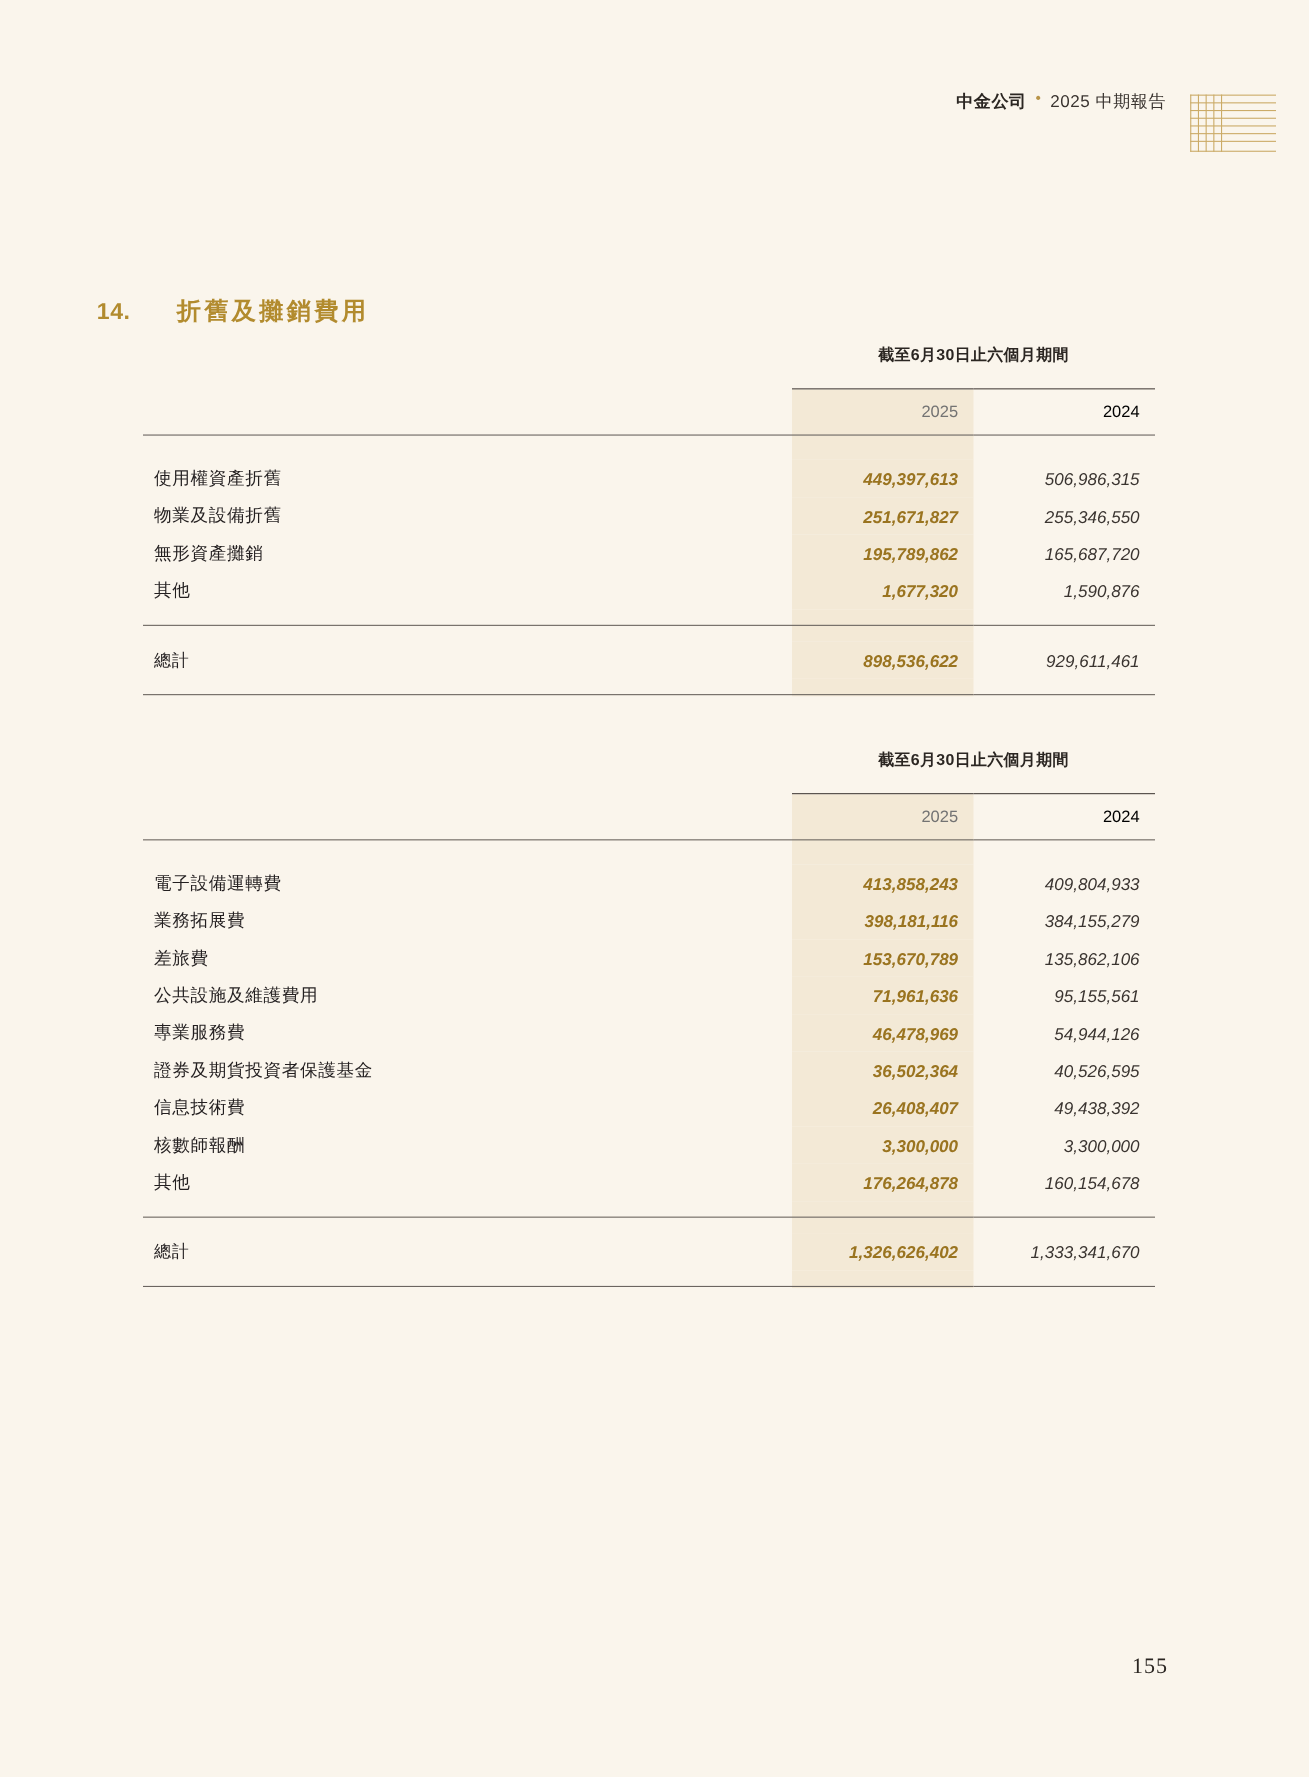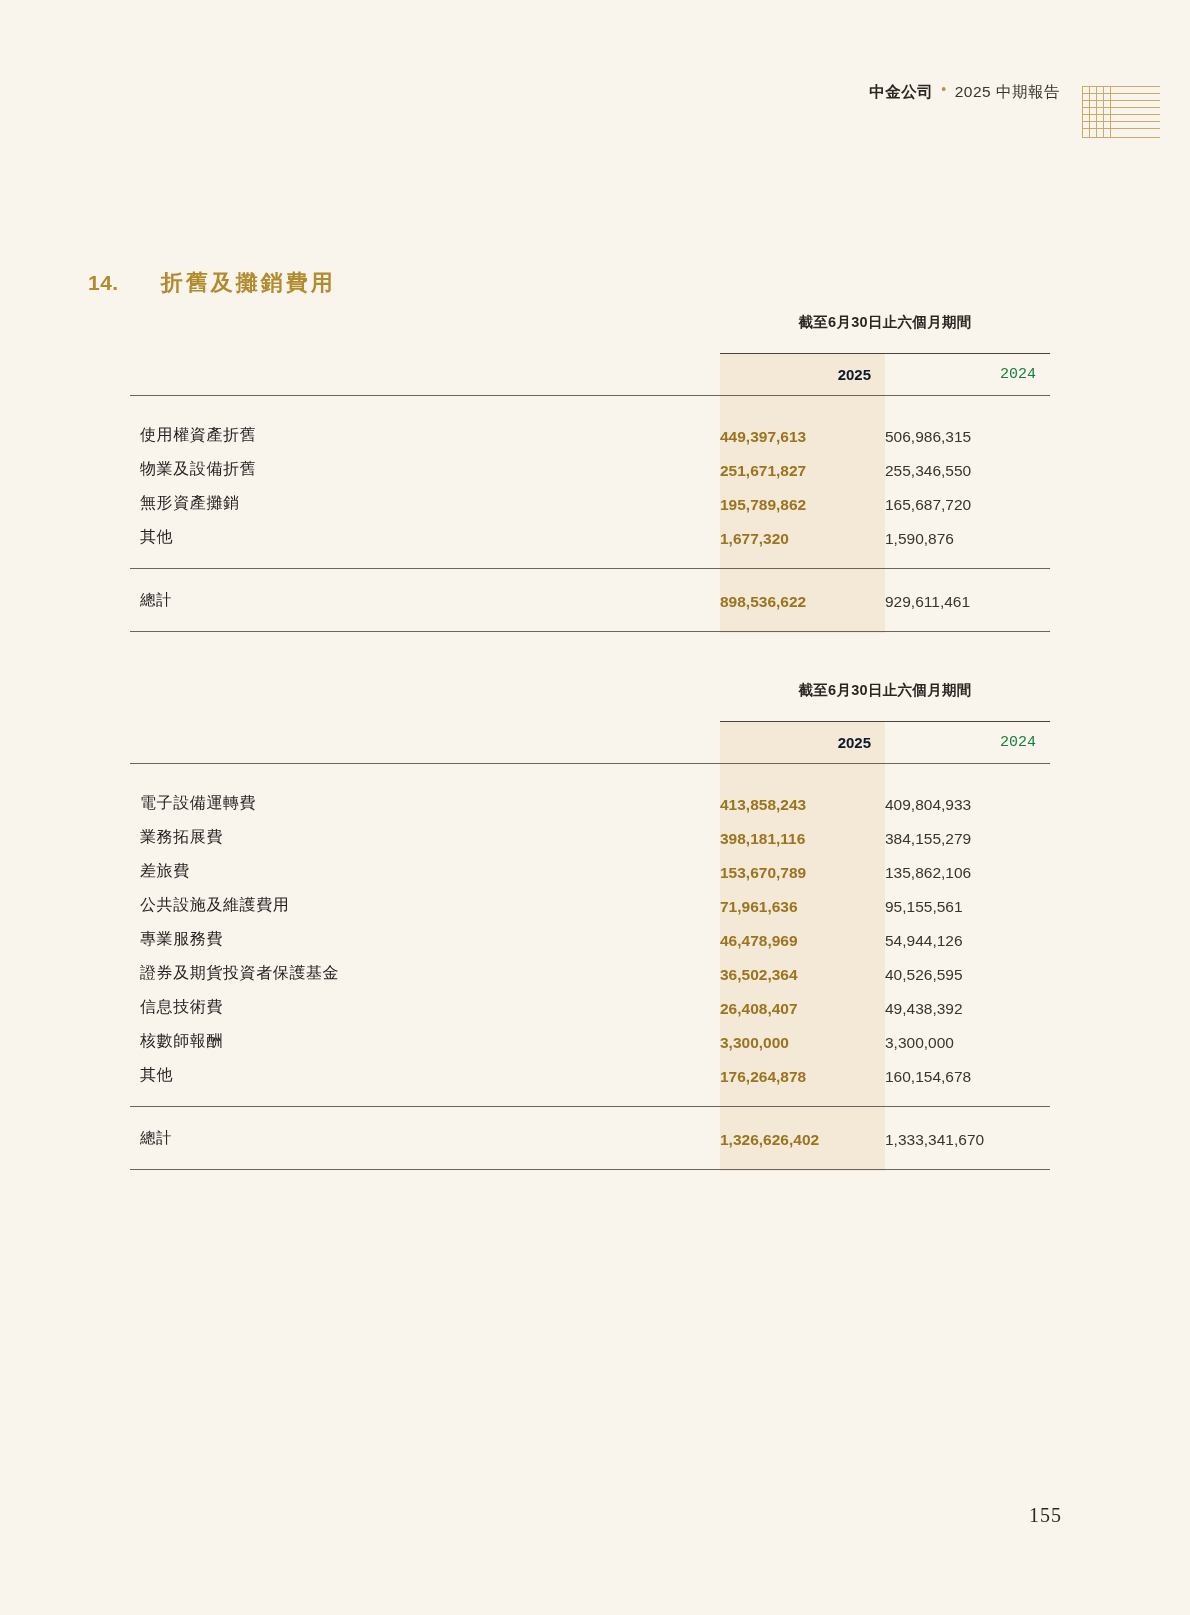--- a/index.html
+++ b/index.html
@@ -120,50 +120,50 @@
     border-bottom: 1.2px solid #4a4440;
     letter-spacing: 0.3px;
   }
 
   .year-cell {
     text-align: right;
     font-size: 15px;
     padding: 12px 14px 12px 0;
   }
   .year-2025 {
-    font-weight: bold;
-    color: #0f172a;
+    font-weight: normal;
+    color: #737373;
     background: #f3e9d6;
   }
   .year-2024 {
-    color: #15803d;
-    font-family: Liberation Mono, monospace;
+    color: #000000;
   }
 
   .rule-row td {
     border-top: 1.1px solid #6b6560;
     height: 0;
     font-size: 0;
     line-height: 0;
   }
 
   .spacer-row td { height: 22px; }
   .spacer-row-sm td { height: 14px; }
 
   .label-cell {
     font-size: 16px;
     color: #231f20;
     padding: 6.5px 0 6.5px 10px;
     letter-spacing: 0.6px;
   }
   .num-cell {
-    text-align: left;
+    text-align: right;
     font-size: 15.5px;
     padding: 6.5px 14px 6.5px 0;
     color: #3a3430;
+    font-style: italic;
   }
   .num-2025 {
     font-weight: bold;
     color: #9a7420;
     background: #f3e9d6;
   }
 
   .shade { background: #f3e9d6; }
 
   .total-row .label-cell { font-size: 15.5px; }

